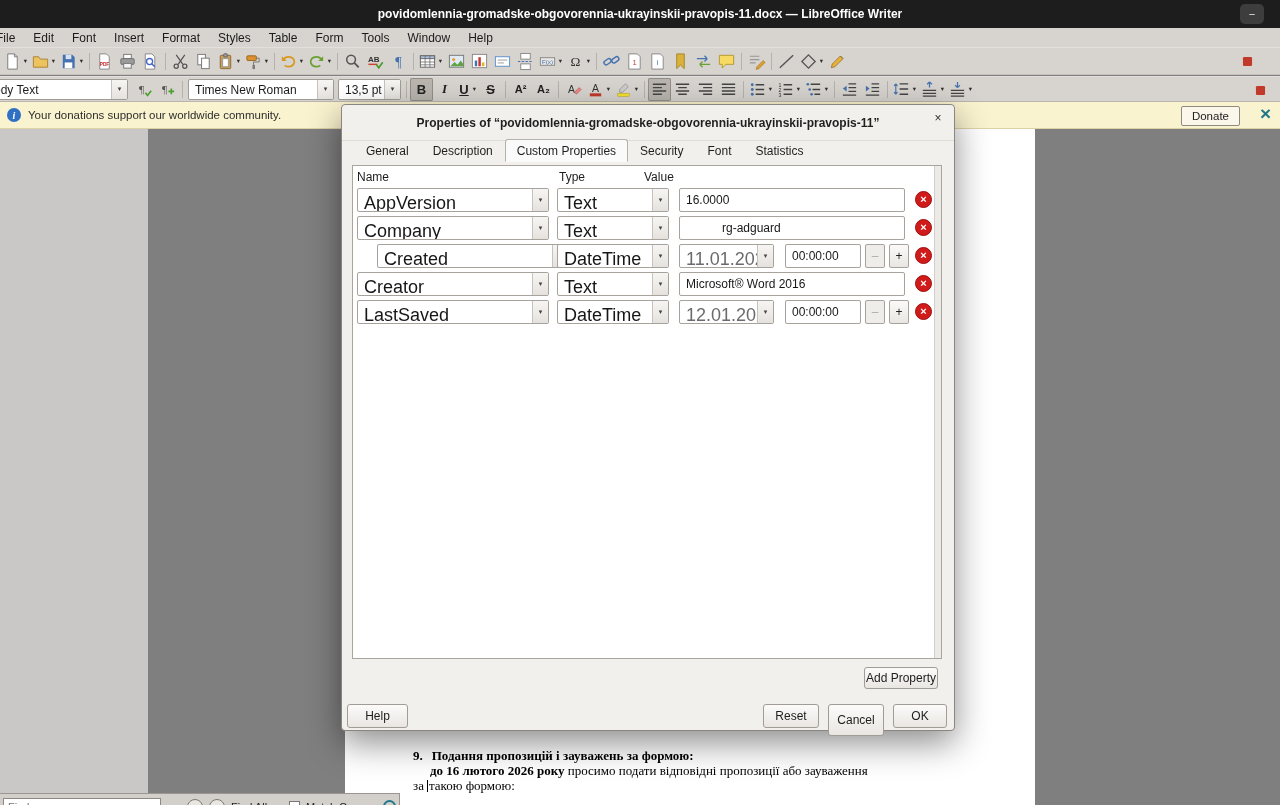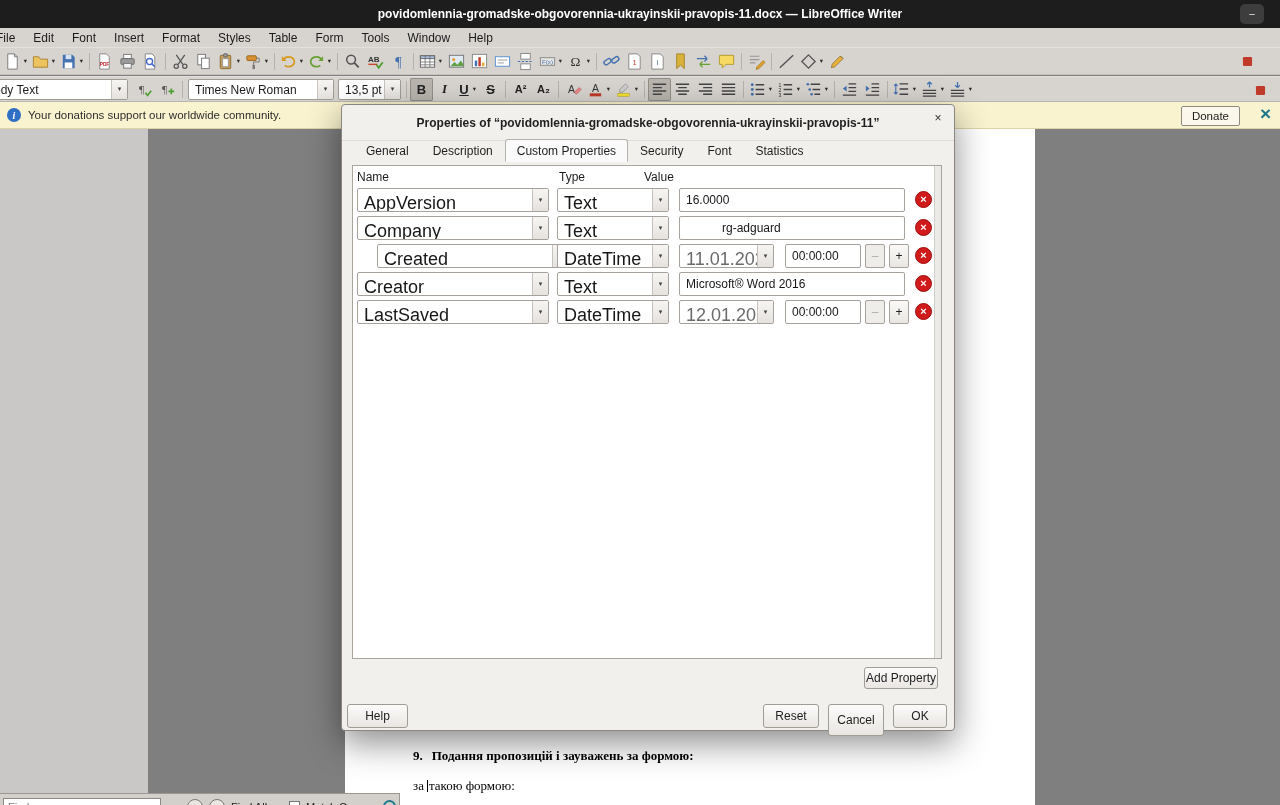--- a/index.html
+++ b/index.html
@@ -667,20 +667,23 @@
   <div class="donate btn-like">Donate</div>
   <div class="ib-close">×</div>
 </div>
 
 <div class="page-left"></div>
 
 <div class="page-main">
   <div class="doc-line l1">
     <span class="bold">9.</span><span class="bold" style="margin-left:9px">Подання пропозицій і зауважень за формою:</span>
   </div>
+  <div class="doc-line l2">
+    <span class="bold">до 16 лютого 2026 року</span><span> просимо подати відповідні пропозиції або зауваження</span>
+  </div>
   <div class="doc-line l3">
     <span>за</span><span class="caret"></span><span>такою формою:</span>
   </div>
 </div>
 
 <div class="dialog">
   <div class="dlg-titlebar">
     <div class="dlg-title">Properties of “povidomlennia-gromadske-obgovorennia-ukrayinskii-pravopis-11”</div>
     <div class="dlg-close">×</div>
   </div>

